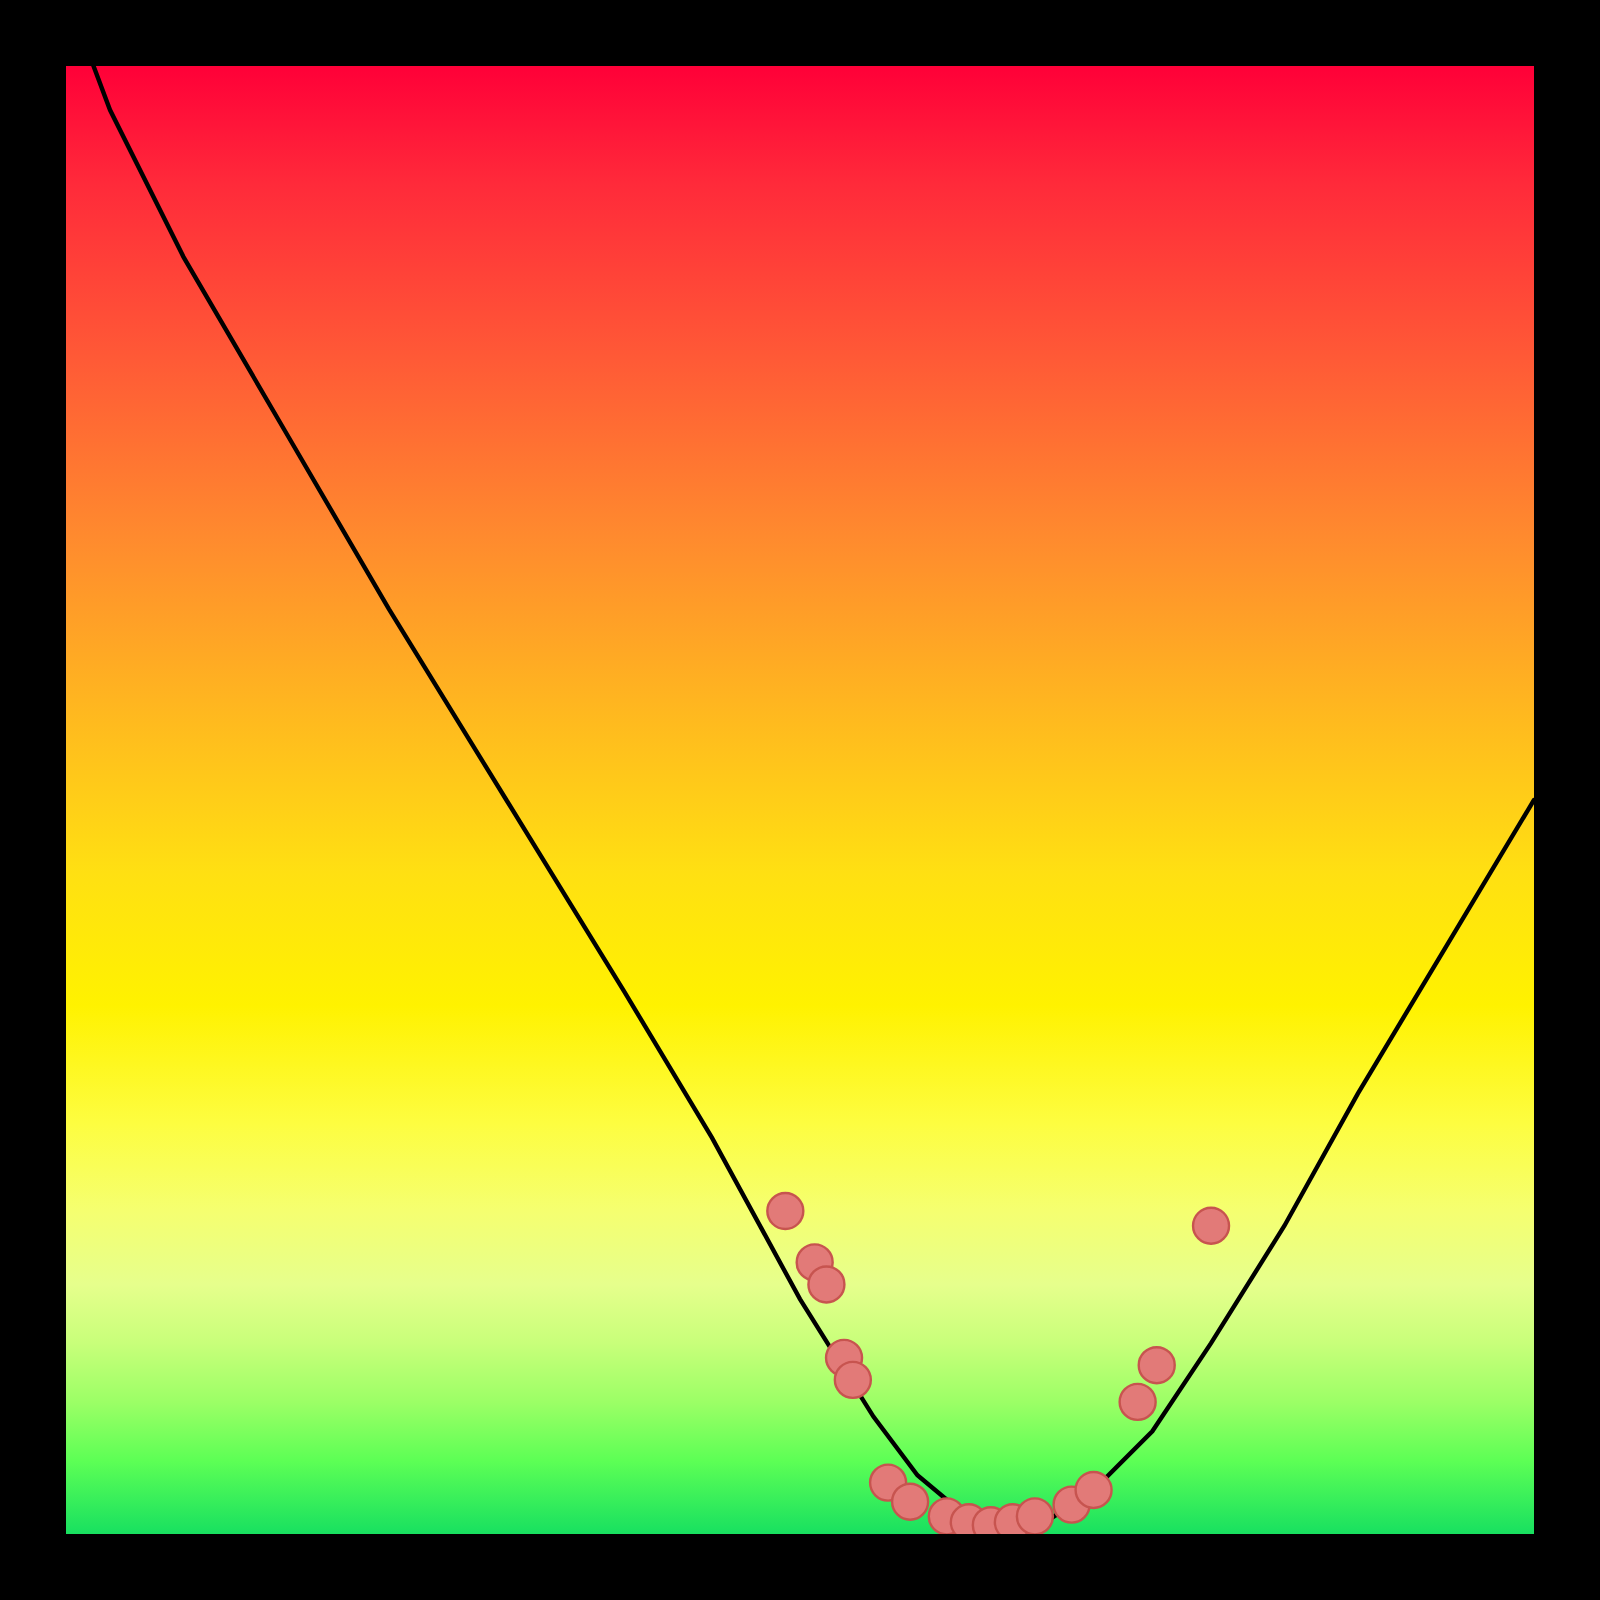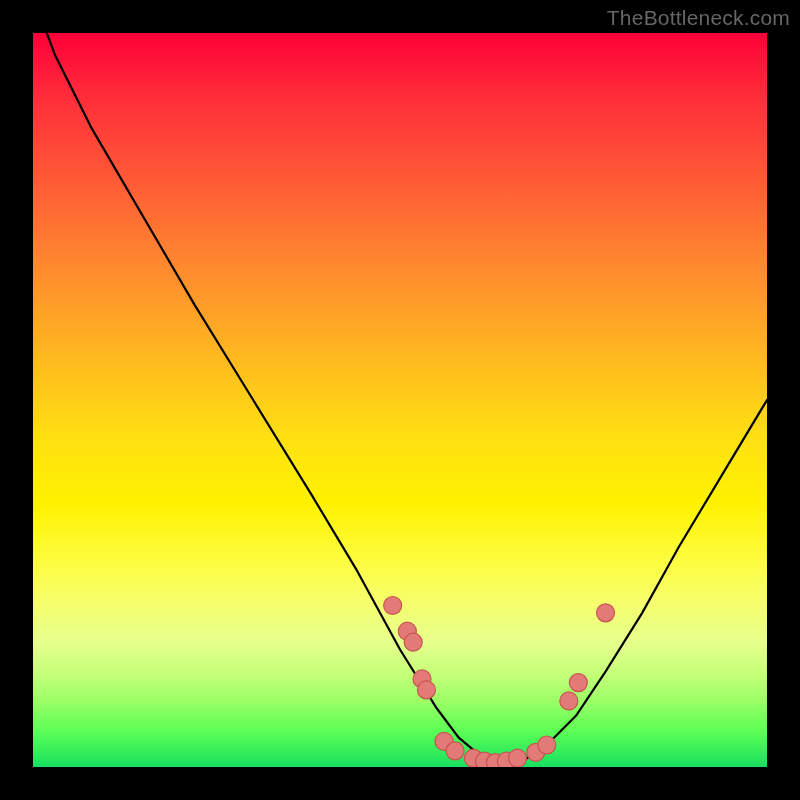--- a/index.html
+++ b/index.html
@@ -52,21 +52,20 @@
   .dot {
     fill: #e27a78;
     stroke: #c7544f;
     stroke-width: 1.2;
   }
 </style>
 </head>
 <body>
 
 <div class="stage">
-  <div class="watermark">TheBottleneck.com</div>
   <div class="plot-area">
     <svg class="curve" viewBox="0 0 734 734" preserveAspectRatio="none">
       <path id="curve-path" fill="none" stroke="#000" stroke-width="2.2" stroke-linecap="round" d="M0.00 -36.70 L22.02 22.02 L58.72 95.42 L110.10 183.50 L161.48 271.58 L220.20 367.00 L278.92 462.42 L322.96 535.82 L367.00 616.56 L403.70 675.28 L425.72 704.64 L447.74 722.99 L469.76 730.33 L491.78 726.66 L513.80 711.98 L543.16 682.62 L572.52 638.58 L609.22 579.86 L645.92 513.80 L689.96 440.40 L734.00 367.00"></path>
       <g id="marker-group">
           <circle cx="359.66" cy="572.52" r="9" class="dot"></circle>
           <circle cx="374.34" cy="598.21" r="9" class="dot"></circle>
           <circle cx="380.21" cy="609.22" r="9" class="dot"></circle>
           <circle cx="389.02" cy="645.92" r="9" class="dot"></circle>
           <circle cx="393.42" cy="656.93" r="9" class="dot"></circle>
           <circle cx="411.04" cy="708.31" r="9" class="dot"></circle>

